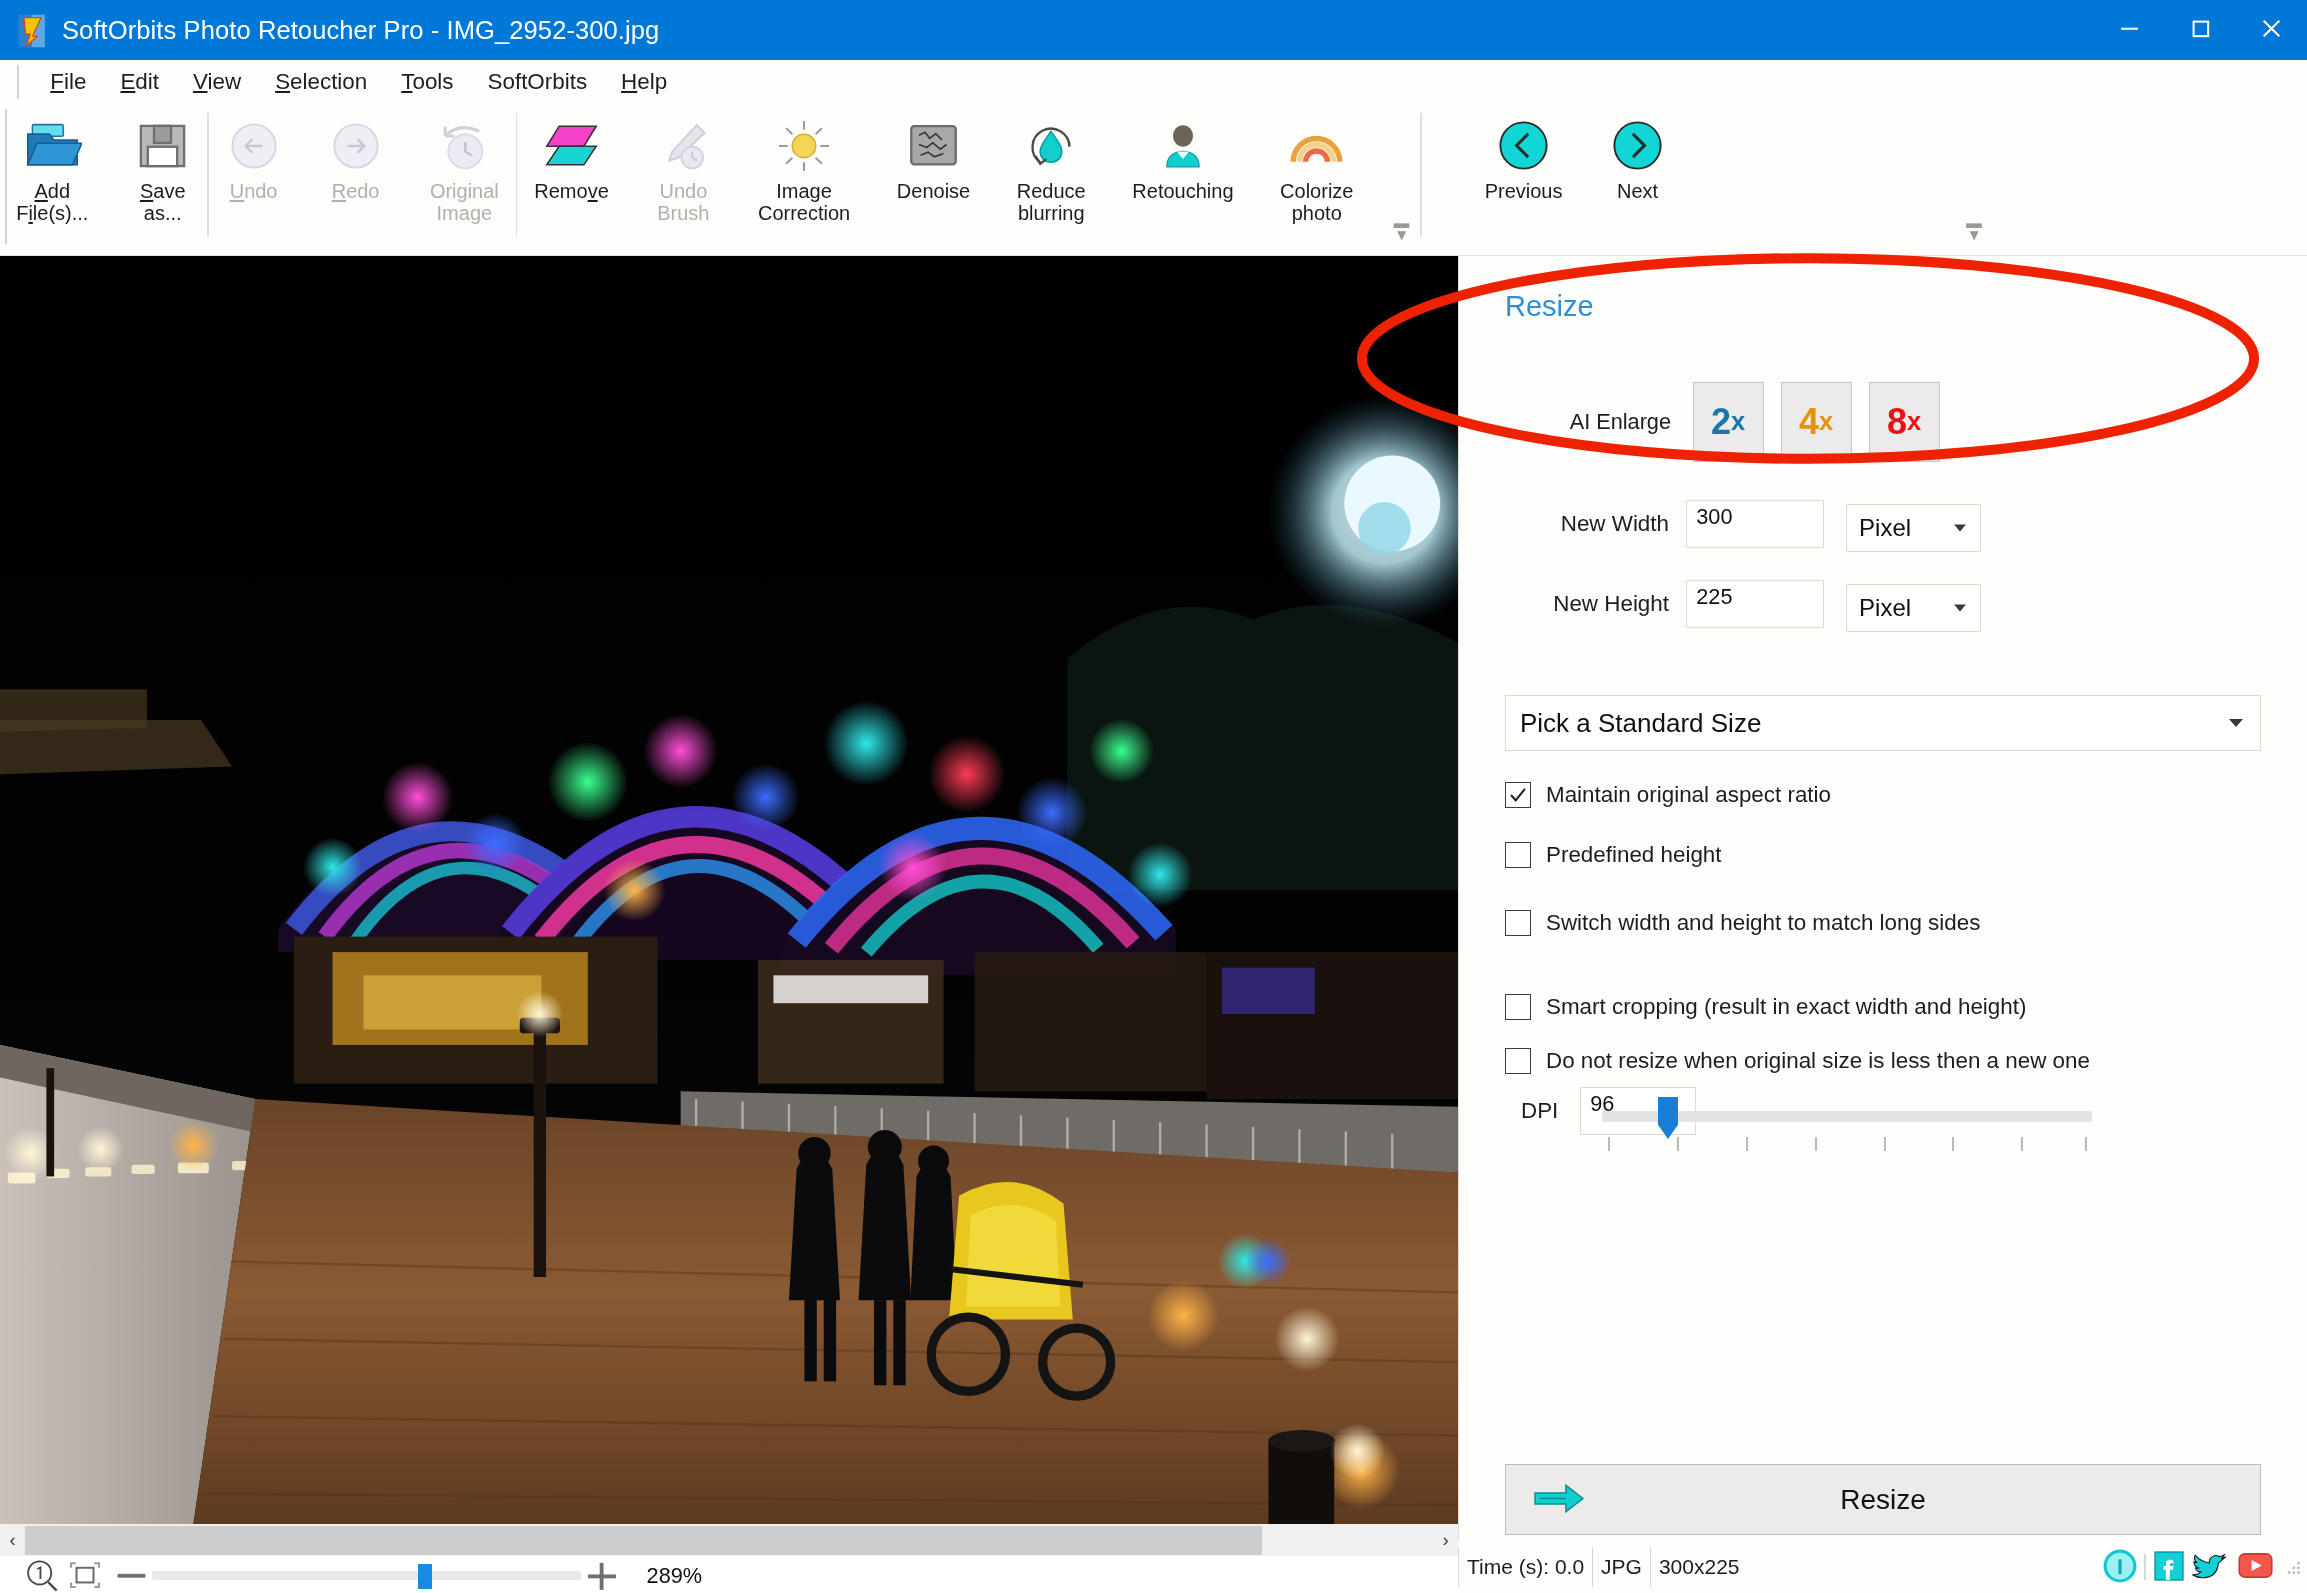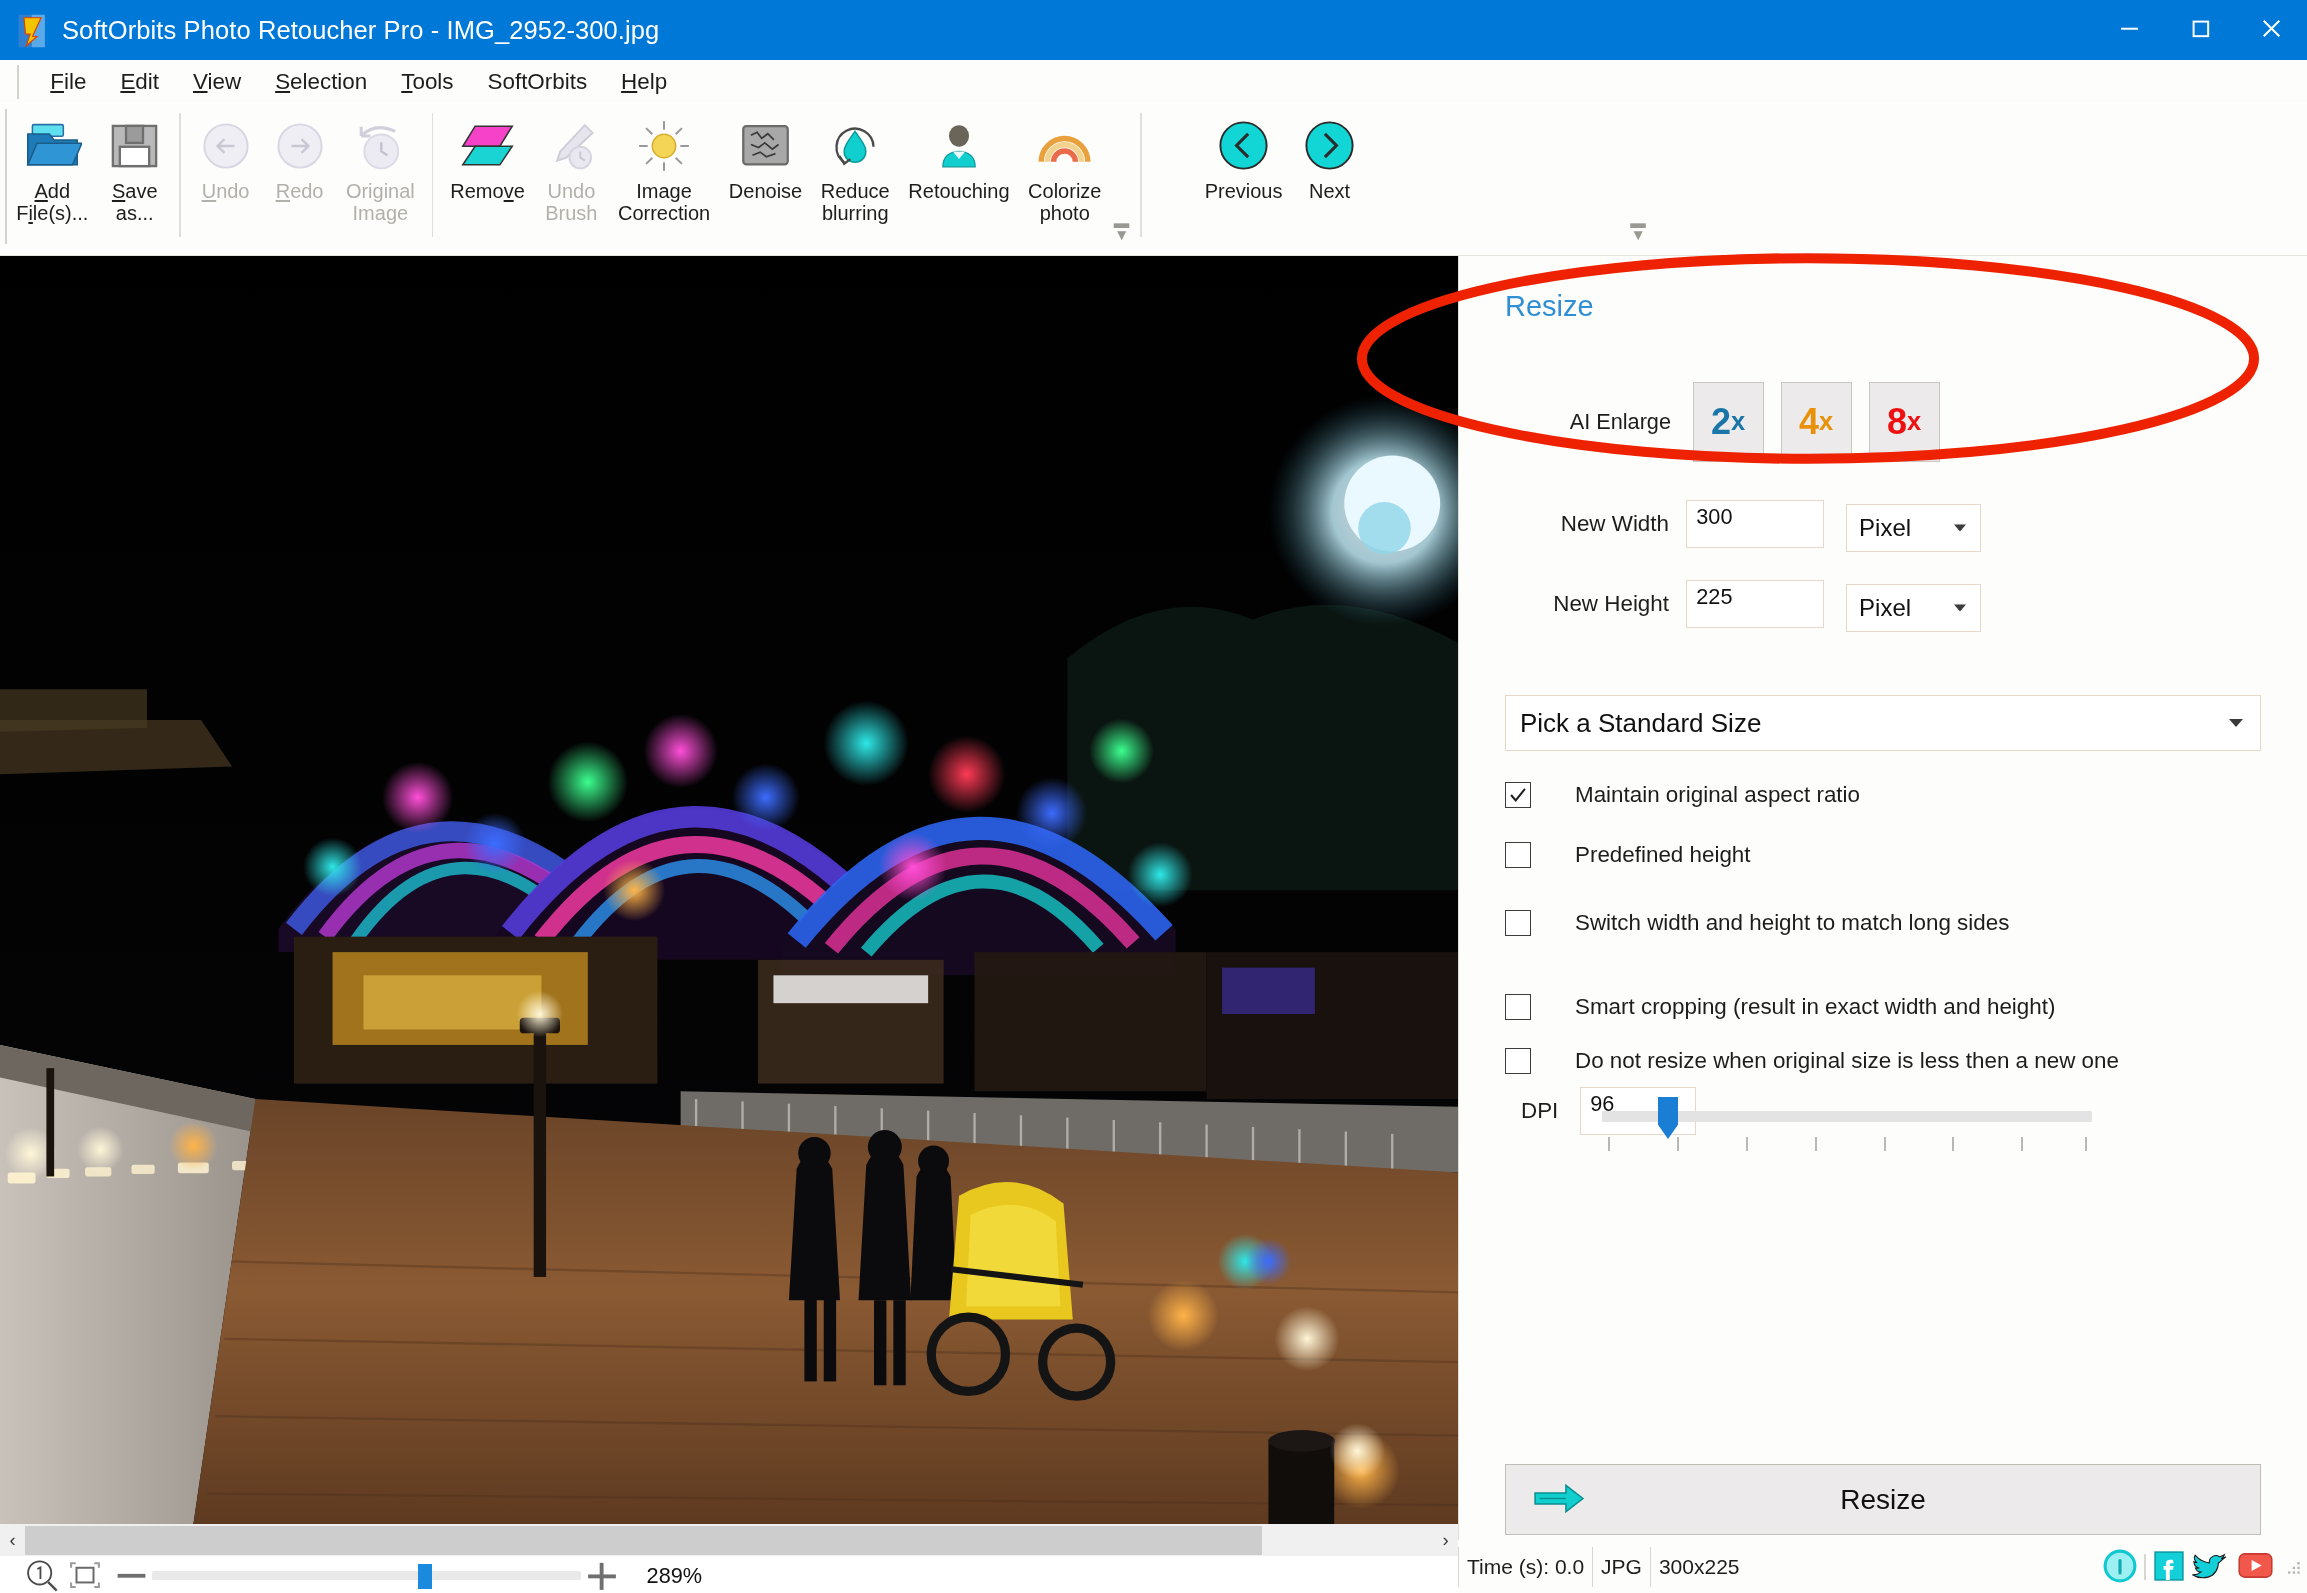--- a/index.html
+++ b/index.html
@@ -42,21 +42,21 @@
   }
   .menu-item u { text-decoration: underline; text-underline-offset:2.3px; }
 
   
   .toolbar {
     position:absolute; left:0; top:104px; width:2307px; height:152px;
     background:#fdfdfb; border-bottom:0.8px solid #e4e2dd;
     display:flex; align-items:flex-start;
   }
   .tb-grip { width:2.3px; height:135px; background:#d4d2cd; margin:4.6px 0 0 4.6px; }
-  .tb-group { display:flex; align-items:flex-start; height:144px; position:relative; }
+  .tb-group { display:flex; align-items:flex-start; height:144px; position:relative;gap:28px; }
   .tb-sep { width:1.5px; height:124px; background:#e0ded9; margin:9.3px 7.7px 0 7.7px; }
   .tb-item {
     width:auto; min-width:74px; padding:0 9.3px;
     display:flex; flex-direction:column; align-items:center;
     padding-top:10.8px;
   }
   .tb-icon { height:62px; display:flex; align-items:center; justify-content:center; }
   .tb-label {
     font-size:20px; color:#1d1d1d; text-align:center; line-height:1.08;
     margin-top:4.6px; white-space:pre-line;
@@ -154,21 +154,21 @@
     display:flex; align-items:center; padding:0 14px;
     font-size:26px; color:#111; position:absolute;
   }
   .std-size .arrow {
     position:absolute; right:17px; top:50%; transform:translateY(-50%);
     width:0; height:0; border-left:7px solid transparent;
     border-right:7px solid transparent; border-top:8.5px solid #3a3a3a;
   }
 
   .cb-row {
-    position:absolute; left:46px; display:flex; align-items:center;gap:29px;
+    position:absolute; left:46px; display:flex; align-items:center;
   }
   .cb-box {
     width:25.5px; height:25.5px; border:1.5px solid #3c3c3c; background:#fff;
     display:flex; align-items:center; justify-content:center; flex:none;
   }
   .cb-box .tick { display:block; }
   .cb-text { font-size:22.4px; color:#1d1d1d; margin-left:15.5px; white-space:nowrap; }
 
   .dpi-row { position:absolute; left:62px; top:1087px; display:flex; align-items:center; }
   .dpi-label { font-size:22.4px; color:#1d1d1d; }

